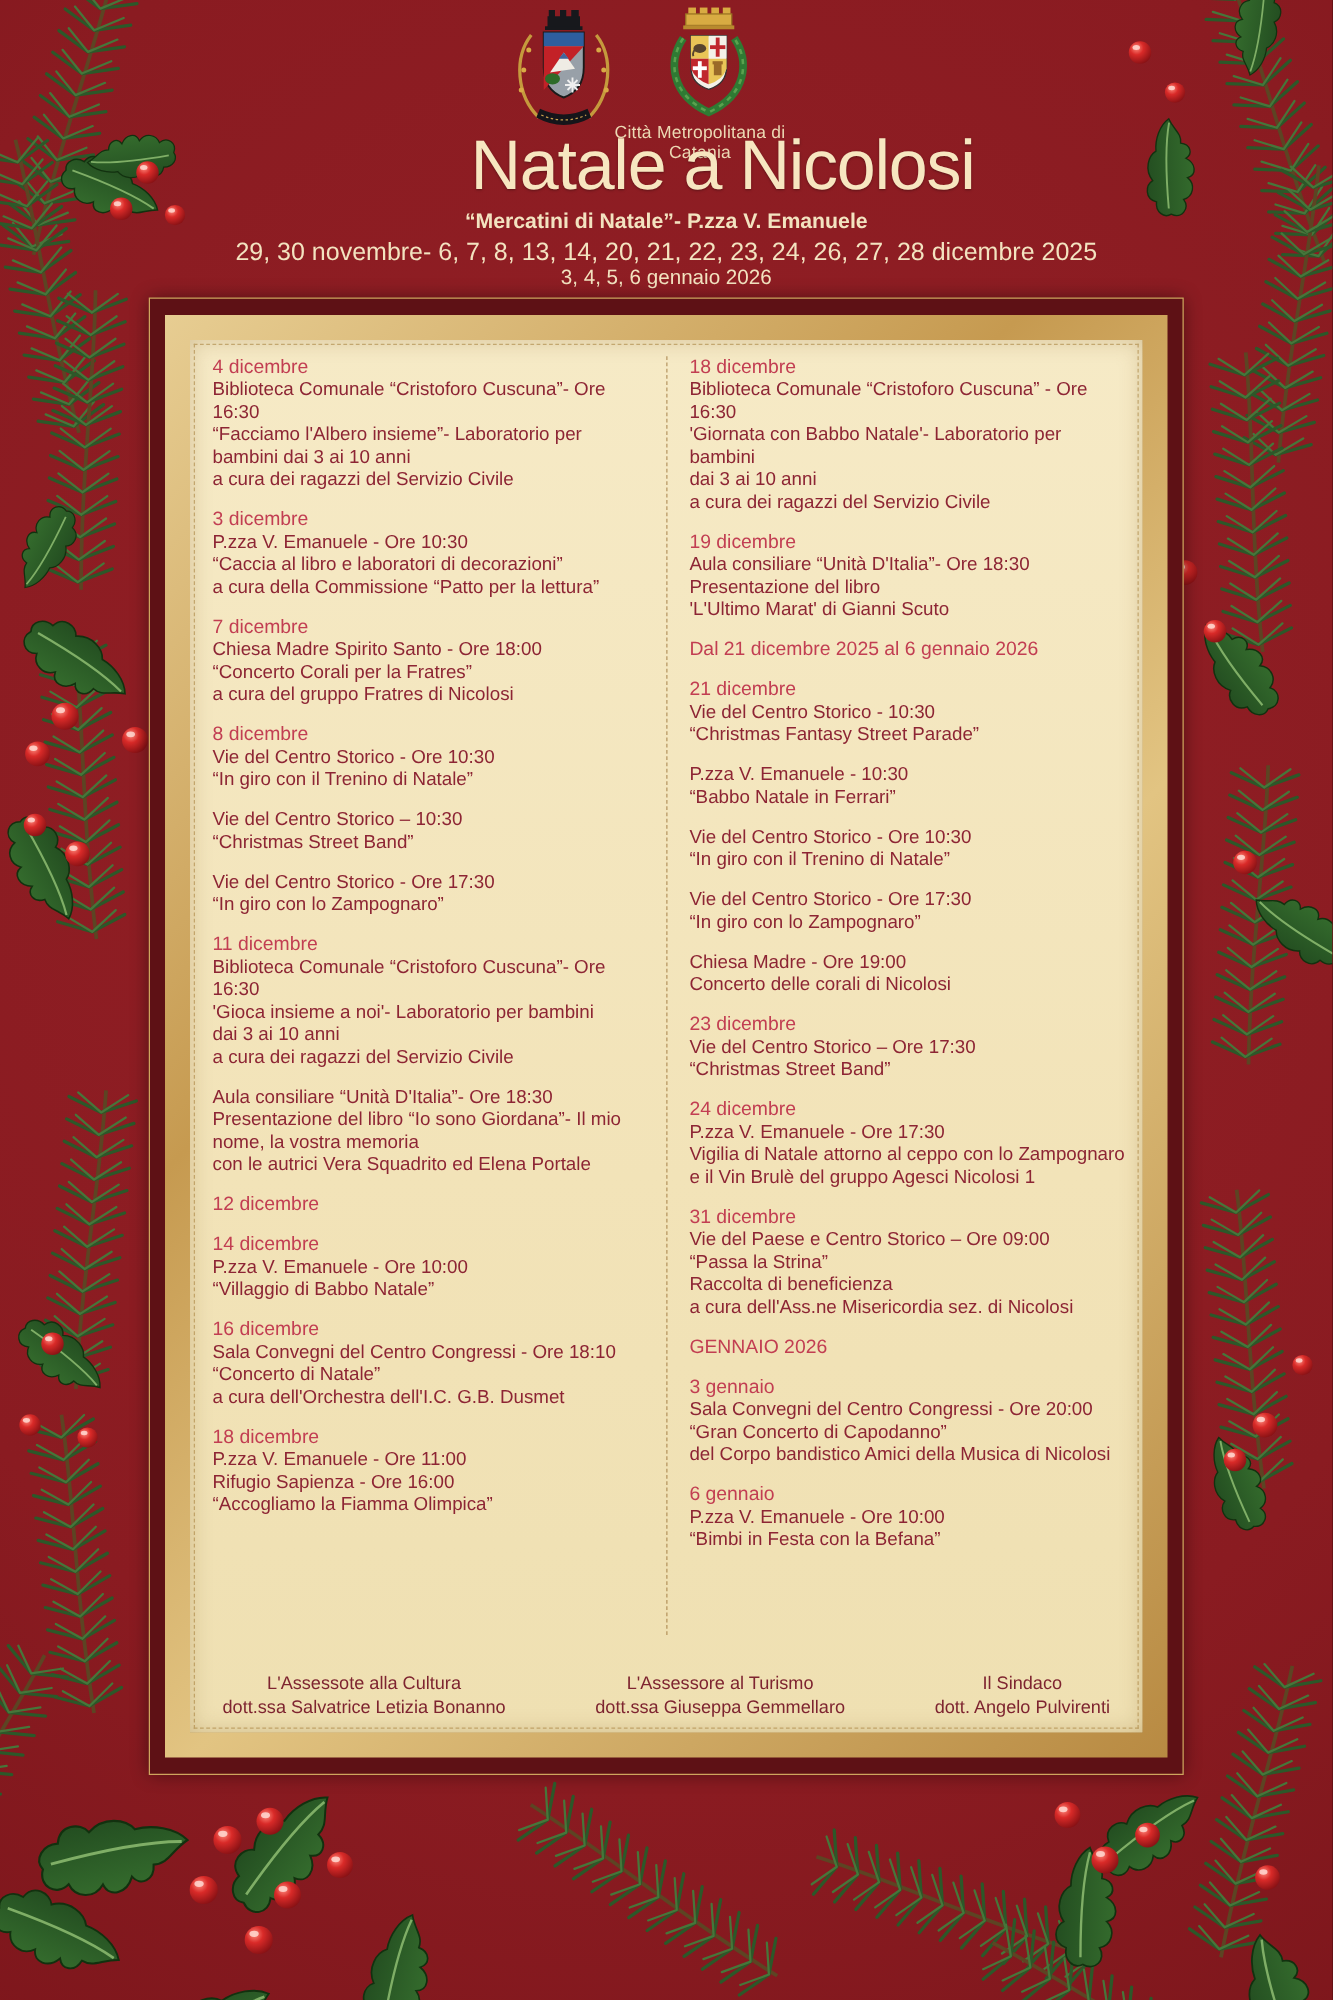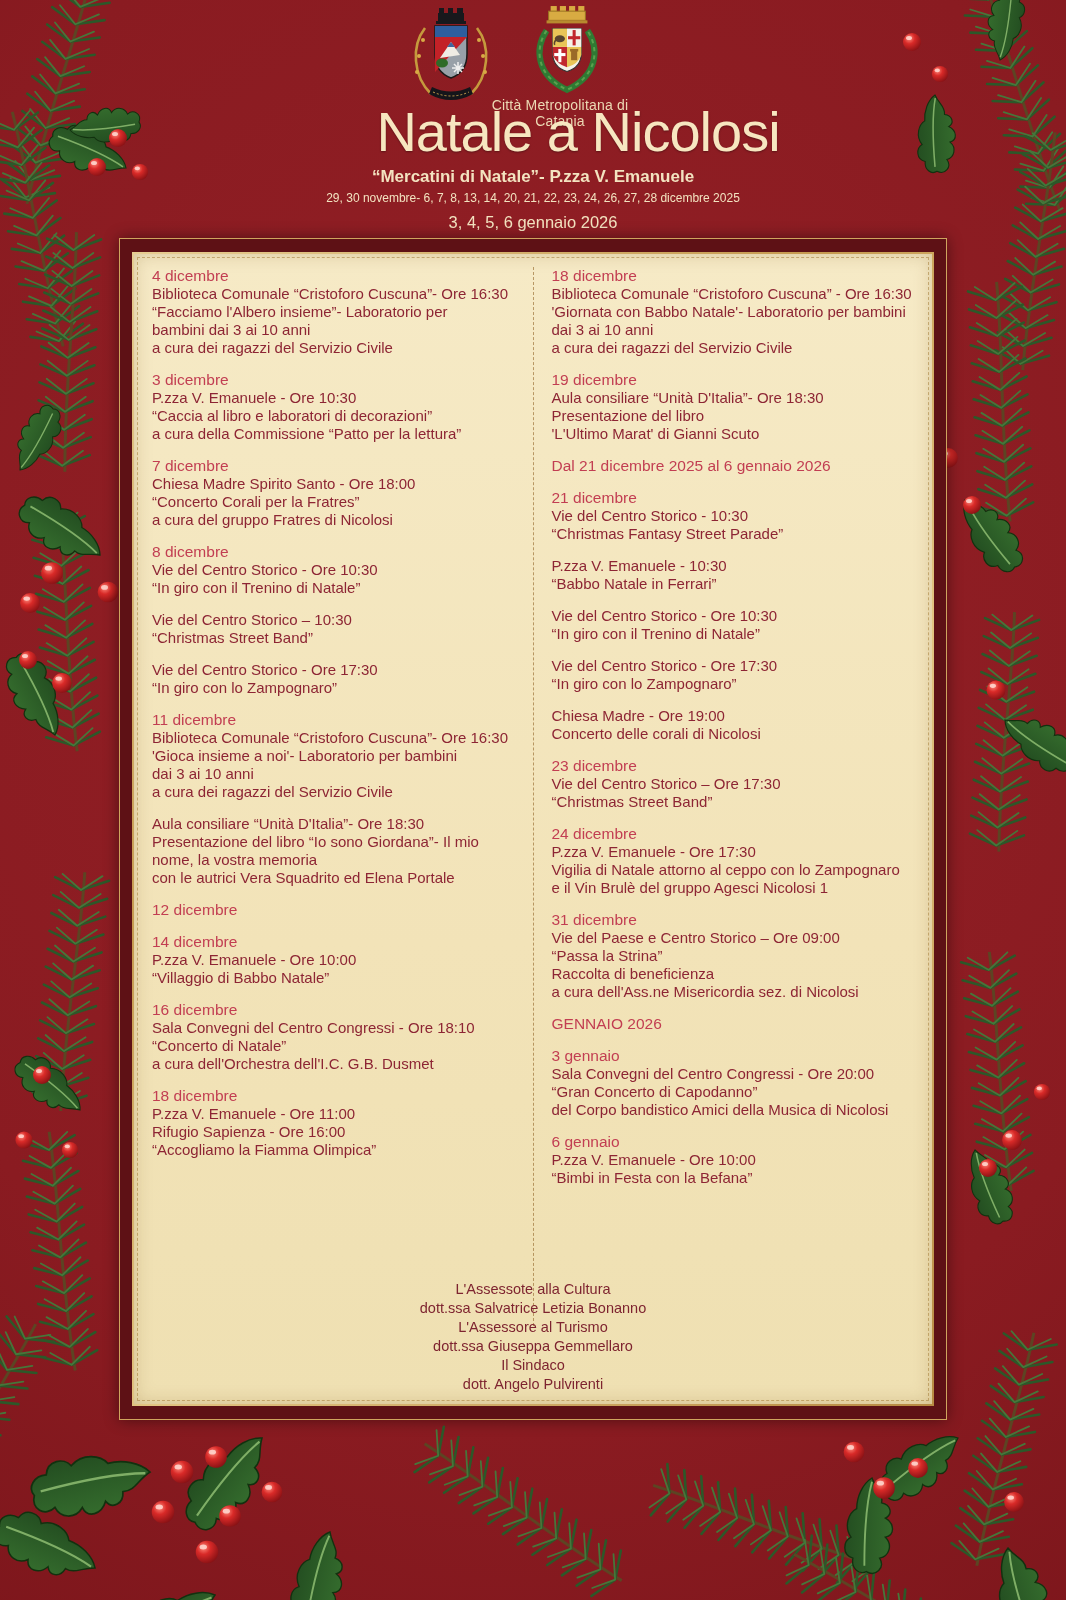--- a/index.html
+++ b/index.html
@@ -25,31 +25,31 @@
   .title{
     position:absolute;left:0;top:102px;width:100%;text-align:center;
     font-size:56px;line-height:60px;color:#f7e6c0;letter-spacing:-1px;
     text-shadow:0 1px 2px rgba(0,0,0,.35);
     padding-left:45px;
   }
   .subtitle{
     position:absolute;left:0;top:167px;width:100%;text-align:center;
     font-size:17px;font-weight:bold;color:#f3e3c0;
   }
-  .date-line1{position:absolute;left:0;top:191px;width:100%;text-align:center;font-size:12px;color:#f3e3c0;}
+  .date-line1{position:absolute;left:0;top:191px;width:100%;text-align:center;font-size:20px;color:#f3e3c0;}
   .date-line2{position:absolute;left:0;top:213px;width:100%;text-align:center;font-size:16.5px;color:#f3e3c0;}
 
   
   .frame{
     position:absolute;left:119px;top:238px;width:828px;height:1182px;z-index:3;
     background:#5e1115;border:1px solid #cfa55e;box-sizing:border-box;
     padding:13px 12px;box-shadow:0 0 14px rgba(0,0,0,.45);
   }
   .frame-gold{
-    width:100%;height:100%;box-sizing:border-box;padding:2px;
+    width:100%;height:100%;box-sizing:border-box;padding:20px;
     background:linear-gradient(135deg,#e7cd92 0%,#c69a50 35%,#e2c482 60%,#b88a42 100%);
   }
   .panel{
     position:relative;width:100%;height:100%;box-sizing:border-box;
     background:linear-gradient(180deg,#f6eac6 0%,#f2e3b8 60%,#efe0b2 100%);
     box-shadow:inset 0 0 18px rgba(120,80,20,.25);
   }
   .panel::after{
     content:"";position:absolute;inset:3px;border:1px dashed rgba(165,125,55,.55);
     pointer-events:none;
@@ -62,21 +62,21 @@
   .col-divider{flex:0 0 0;border-left:1px dashed rgba(150,108,48,.65);}
   .event{margin-bottom:14px;}
   .event-date{
     font-size:15.5px;line-height:18px;color:#c23e52;font-weight:normal;
   }
   .event-details{
     font-size:15px;line-height:18px;color:#8d2534;white-space:pre-line;
   }
   .signatures{
     position:absolute;left:0;right:0;bottom:10px;display:flex;
-    justify-content:space-between;padding:0 26px;box-sizing:border-box;flex-direction:column;
+    justify-content:space-between;padding:0 26px;box-sizing:border-box;
   }
   .sig{text-align:center;font-size:14.5px;line-height:19px;color:#7e2430;}
 </style>
 </head>
 <body>
 
 <div class="poster">
 
   <svg class="deco deco-under" width="1066" height="1600" viewBox="0 0 1066 1600" aria-hidden="true">
     <defs>

